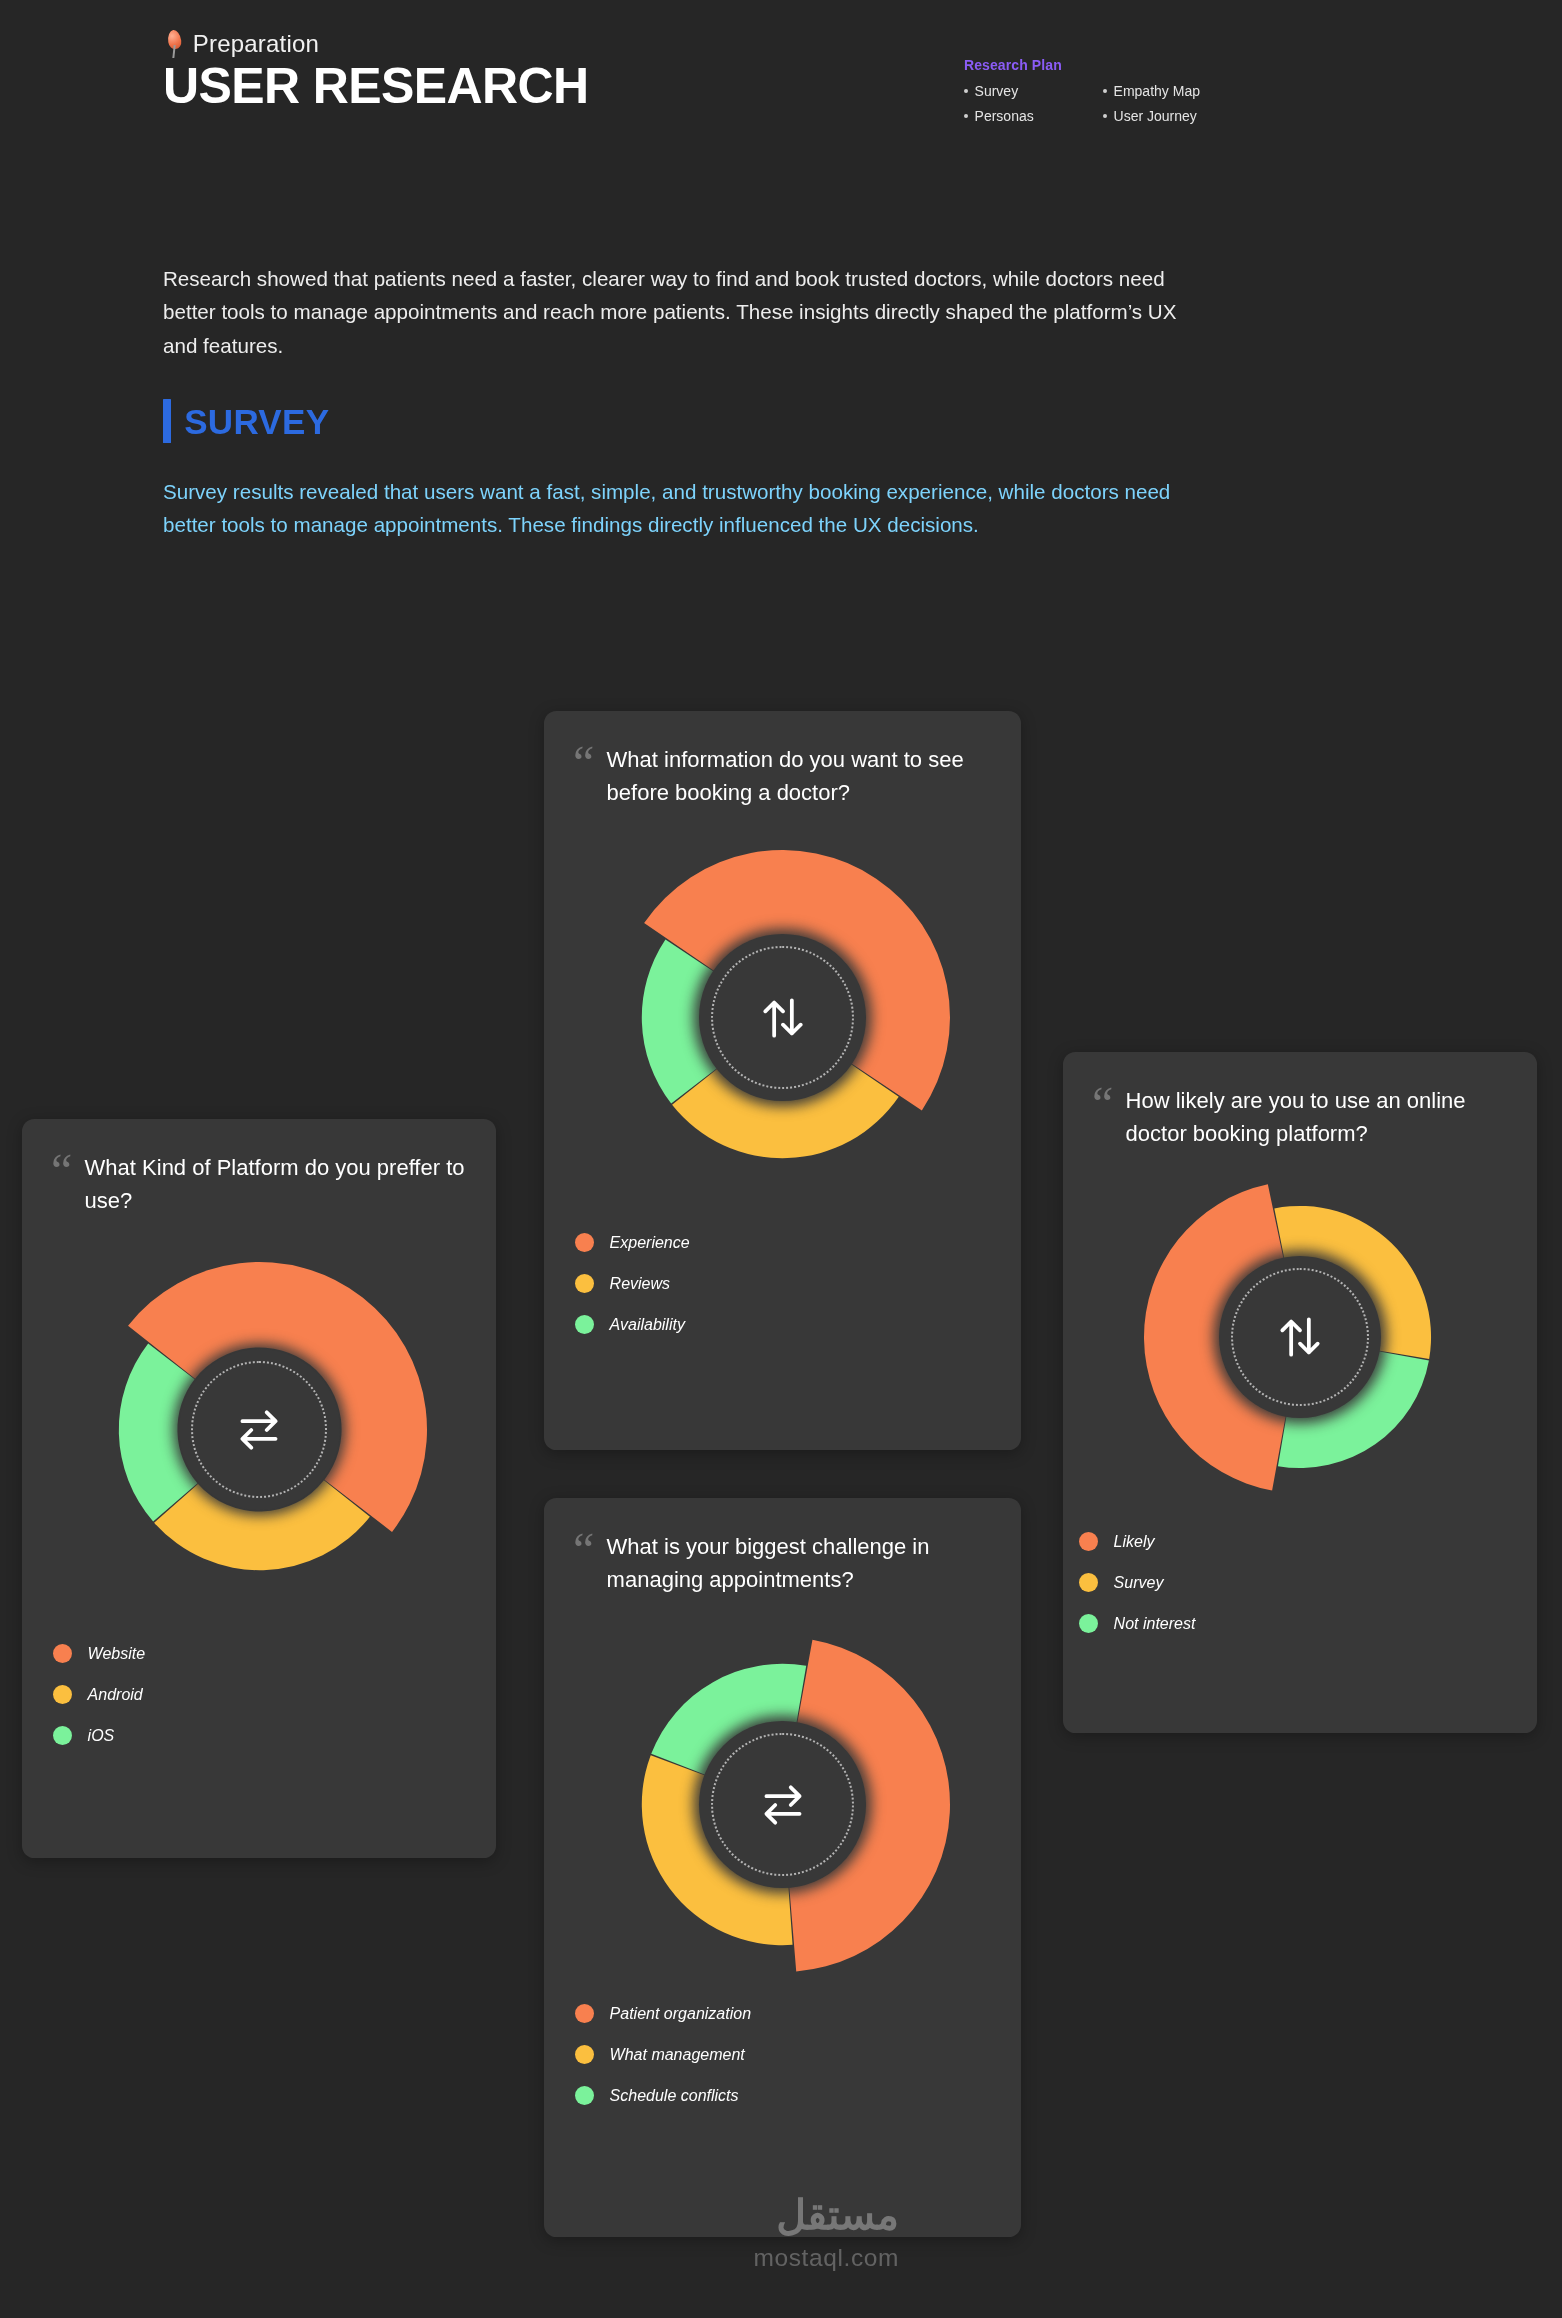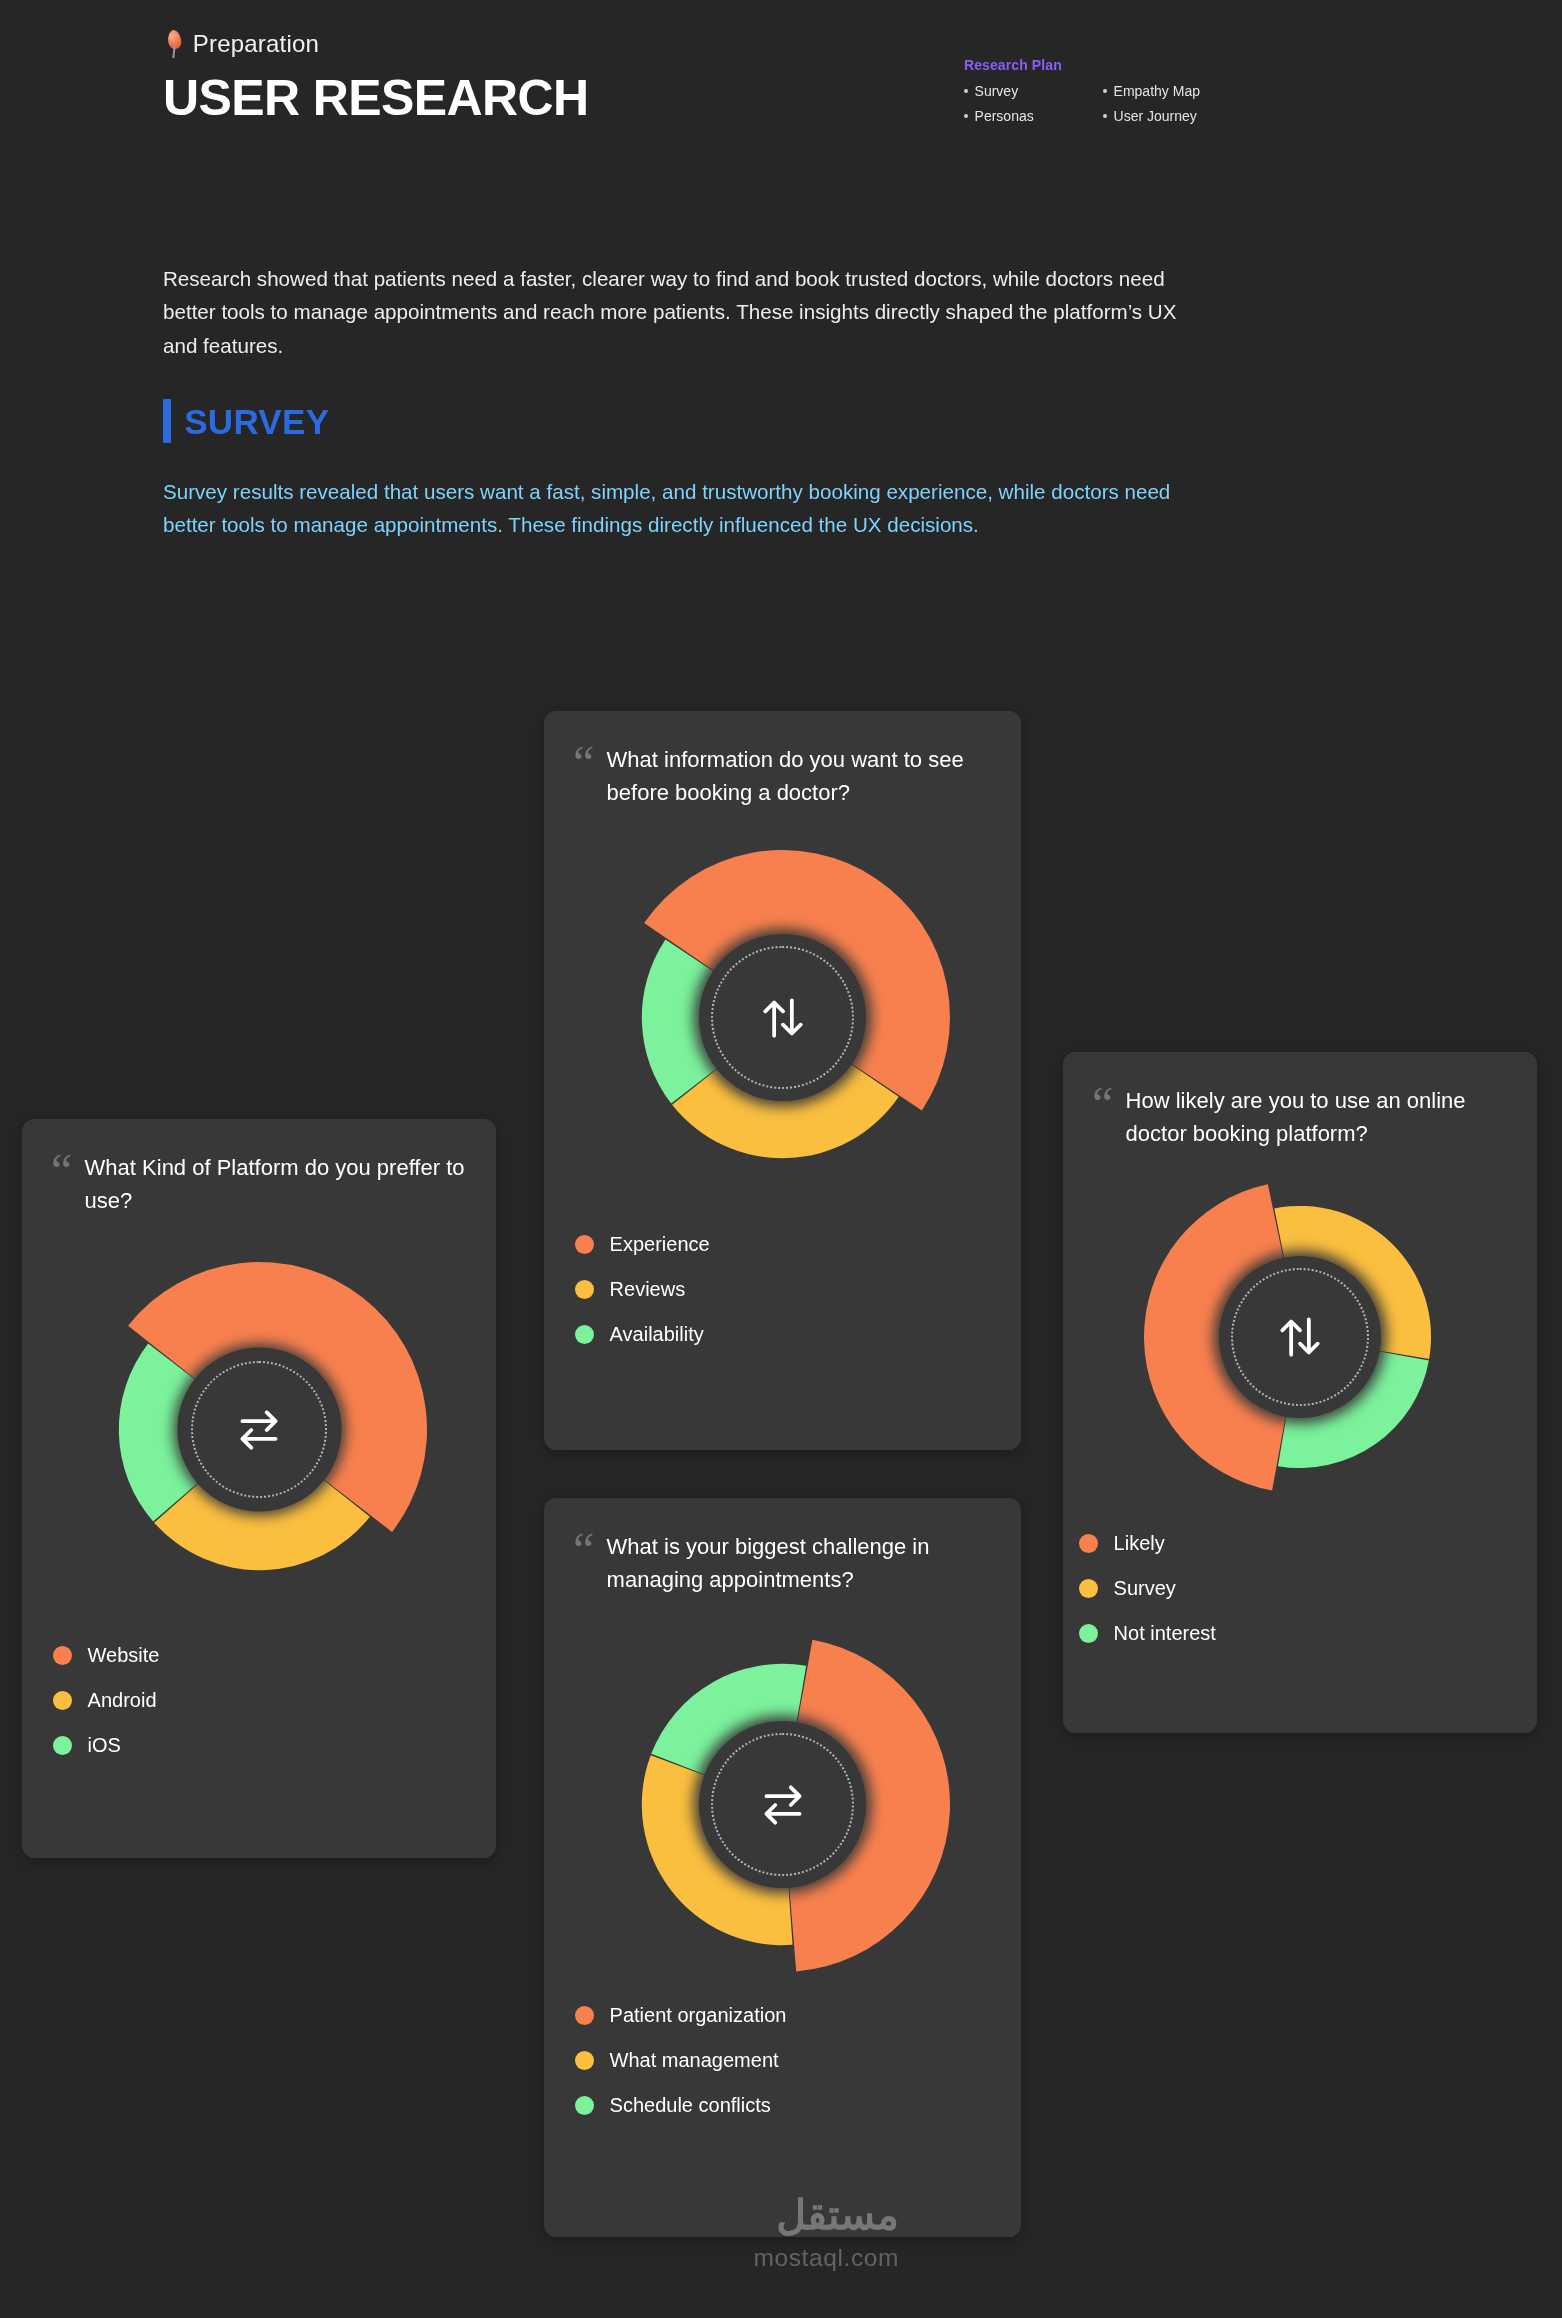--- a/index.html
+++ b/index.html
@@ -20,21 +20,21 @@
     position:absolute;left:4.5px;top:1.1px;width:13.4px;height:19px;border-radius:50% 50% 50% 50%/60% 60% 40% 40%;
     background:radial-gradient(circle at 35% 30%,#ffb093 0%,#f0734a 55%,#c9532f 100%);
     transform:rotate(-8deg);
   }
   .pin-icon .needle{
     position:absolute;left:9.5px;top:15.6px;width:1.7px;height:13.4px;background:#9a9a9a;transform:rotate(6deg);
   }
   .kicker-text{font-size:24px;color:#f1f1f1;font-weight:400;letter-spacing:0.2px;line-height:1;}
   .big-title{
     font-size:50px;font-weight:700;color:#ffffff;letter-spacing:-0.6px;
-    margin-top:15px;line-height:1.02;
+    margin-top:3px;line-height:1.02;
   }
 
   .hdr-right{position:absolute;left:964px;top:57px;width:312px;}
   .plan-title{font-size:14px;font-weight:700;color:#8b5cf6;letter-spacing:0.1px;margin-bottom:10px;}
   .plan-grid{display:grid;grid-template-columns:139px 139px;row-gap:9px;}
   .plan-item{display:flex;align-items:center;gap:6.7px;font-size:14px;color:#e4e4e4;font-weight:300;}
   .plan-dot{width:3.9px;height:3.9px;border-radius:50%;background:#cfcfcf;flex:0 0 auto;}
 
   
   .intro{
@@ -72,21 +72,21 @@
   .hub .dots{
     position:absolute;inset:12.3px;border-radius:50%;
     border:2.2px dotted rgba(255,255,255,.62);
   }
   .hub svg{position:relative;z-index:2;}
 
   
   .legend{padding:0 31px;}
   .legend-row{display:flex;align-items:center;gap:15.6px;margin-bottom:22px;}
   .legend-dot{width:19px;height:19px;border-radius:50%;flex:0 0 auto;}
-  .legend-label{font-size:20px;color:#ffffff;font-weight:400;}
+  .legend-label{font-size:16px;color:#ffffff;font-weight:400;font-style:italic;}
 
   
   .watermark{
     position:absolute;left:642px;top:2195px;width:257px;text-align:right;
     opacity:.42;pointer-events:none;
   }
   .wm-logo{font-size:41px;color:#cfcfcf;line-height:1;font-weight:700;letter-spacing:1.1px;}
   .wm-url{font-size:24.5px;color:#b6b6b6;margin-top:7.8px;font-weight:400;letter-spacing:0.6px;}
 </style>
 </head>

